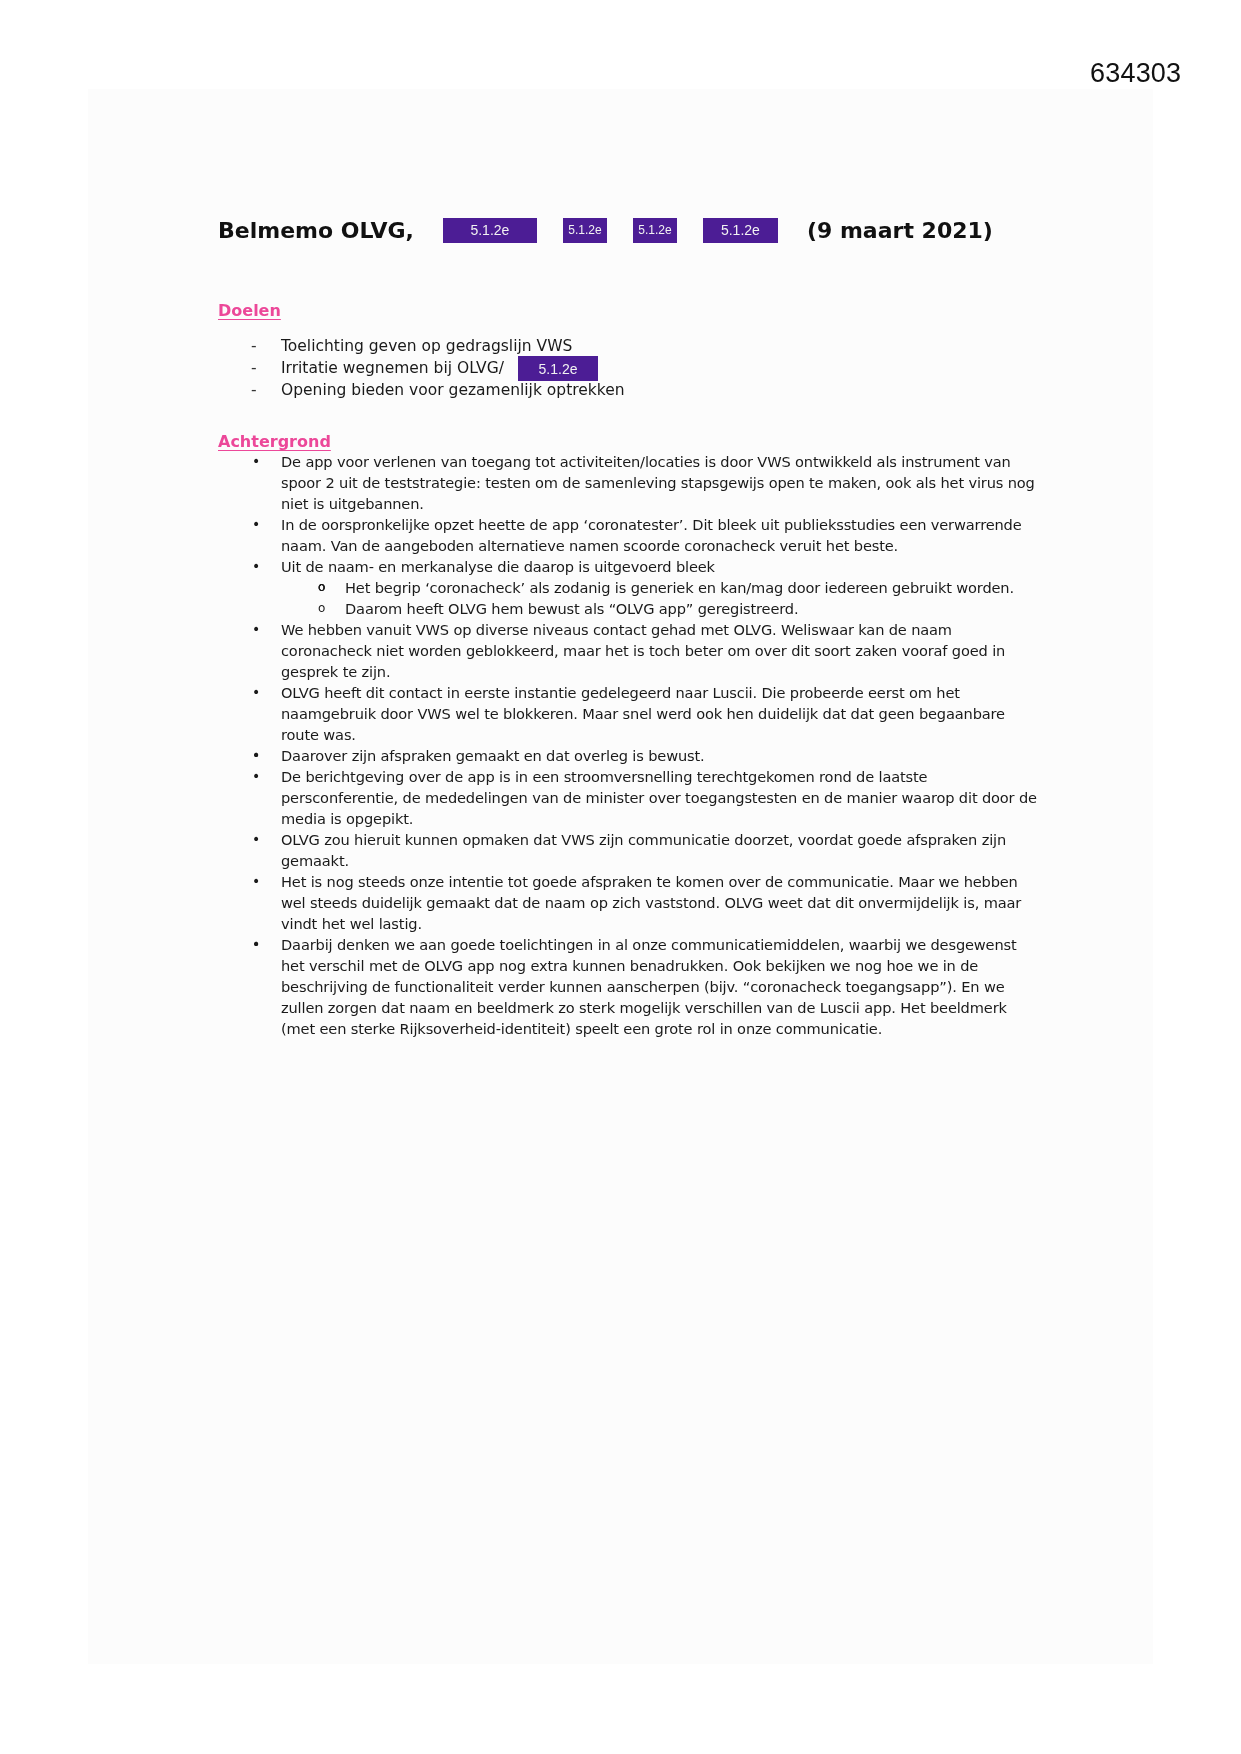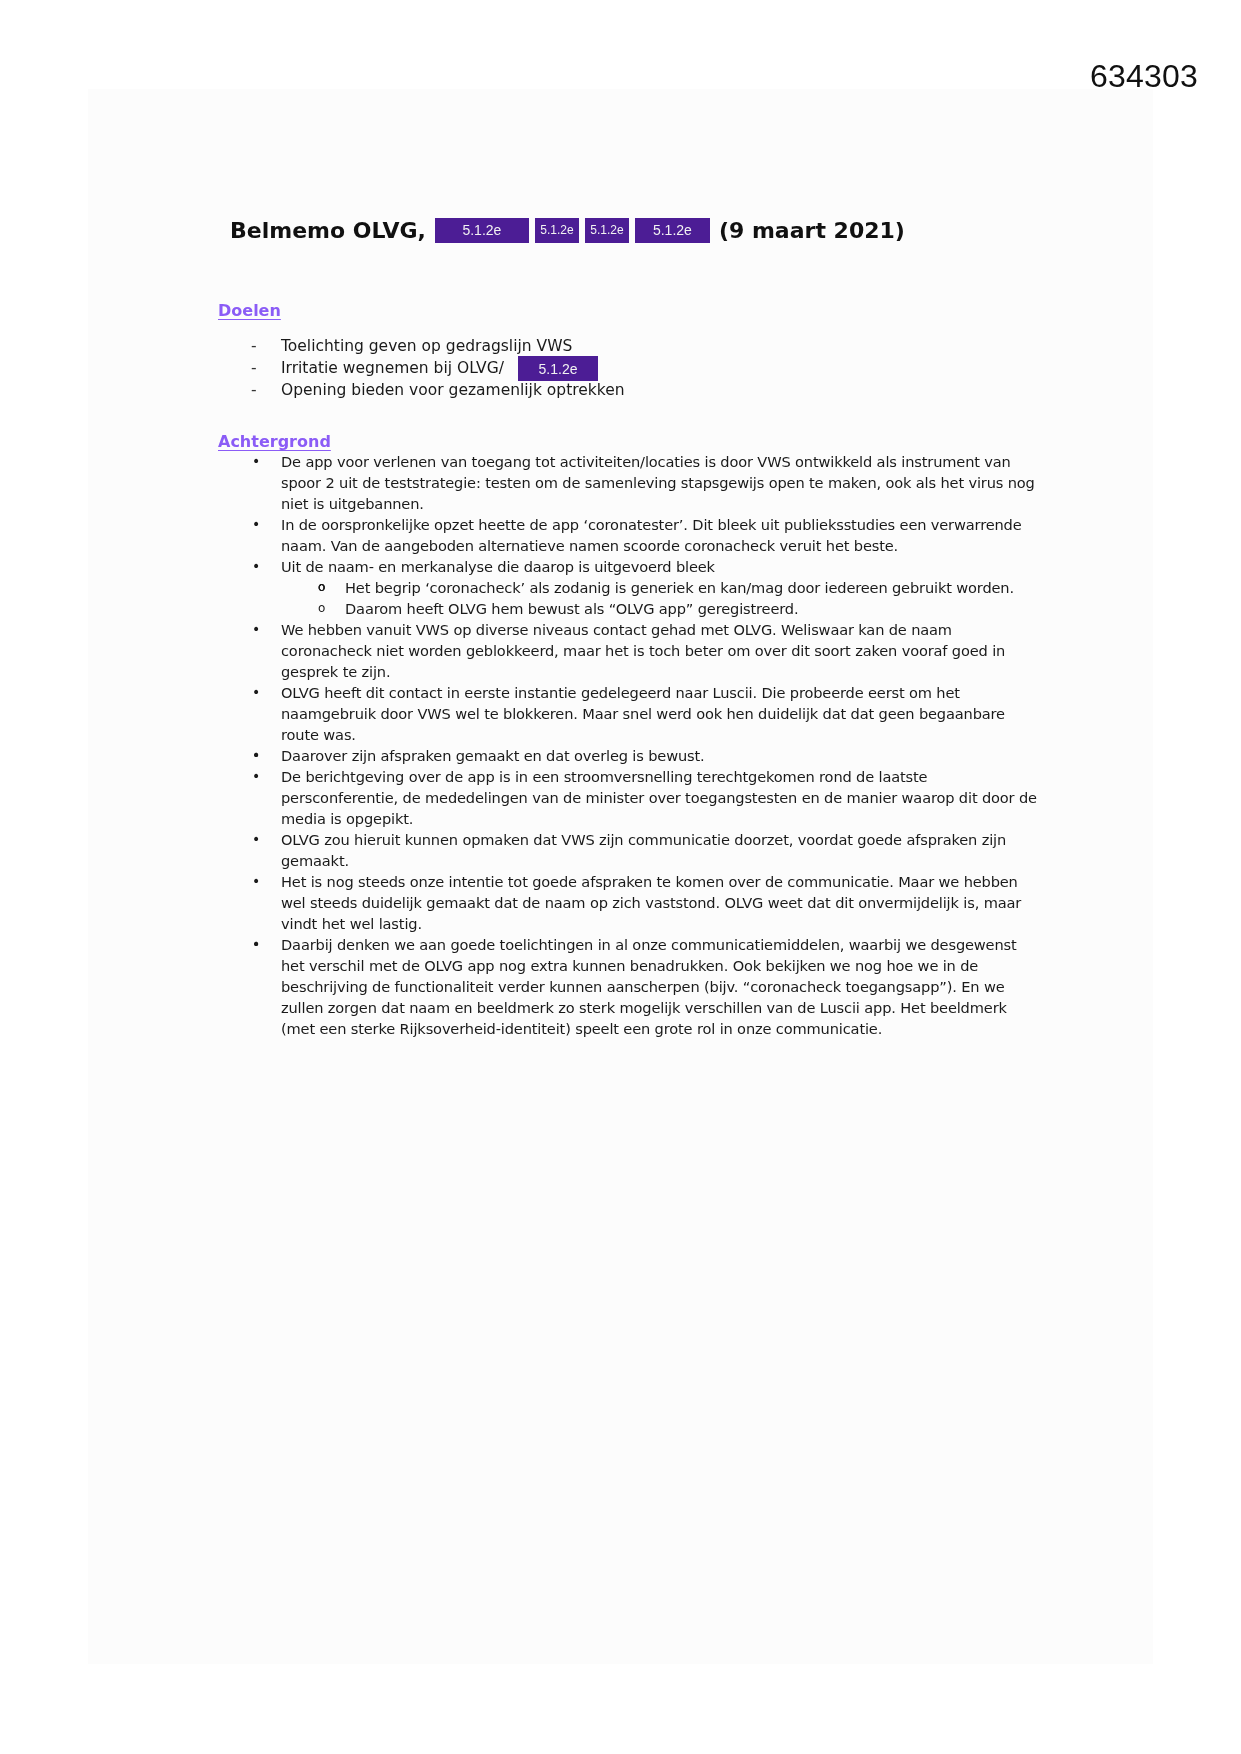--- a/index.html
+++ b/index.html
@@ -21,36 +21,37 @@
       top: 89px;
       width: 1065px;
       height: 1575px;
       background: #fcfcfc;
     }
     .doc-number {
       position: absolute;
       left: 1090px;
       top: 58px;
       font-family: "Liberation Sans", sans-serif;
-      font-size: 32px;
+      font-size: 27px;
       color: #111;
       letter-spacing: 0.2px;
     }
     .title {
       position: absolute;
-      left: 230px;
+      left: 218px;
       top: 214px;
       height: 32px;
       display: flex;
       align-items: center;
       font-family: "DejaVu Sans", sans-serif;
       font-weight: bold;
       font-size: 22px;
       color: #111;
       white-space: nowrap;
+      gap: 20px;
     }
     .redact {
       display: inline-flex;
       align-items: center;
       justify-content: center;
       background: #4c1d95;
       color: #f2f2f2;
       font-family: "Liberation Sans", sans-serif;
       font-weight: normal;
       font-size: 14px;
@@ -61,21 +62,21 @@
     .title .t1 { margin-right: 9px; }
     .title .r { margin-right: 6px; }
     .title .r.last { margin-right: 9px; }
     .heading {
       position: absolute;
       left: 218px;
       font-weight: bold;
       font-size: 16px;
       text-decoration: underline;
       text-underline-offset: 3px;
-      color: #8b5cf6;
+      color: #ec4899;
     }
     .doelen-list {
       position: absolute;
       left: 218px;
       top: 335px;
       margin: 0;
       padding: 0;
       list-style: none;
     }
     .doelen-list li {

